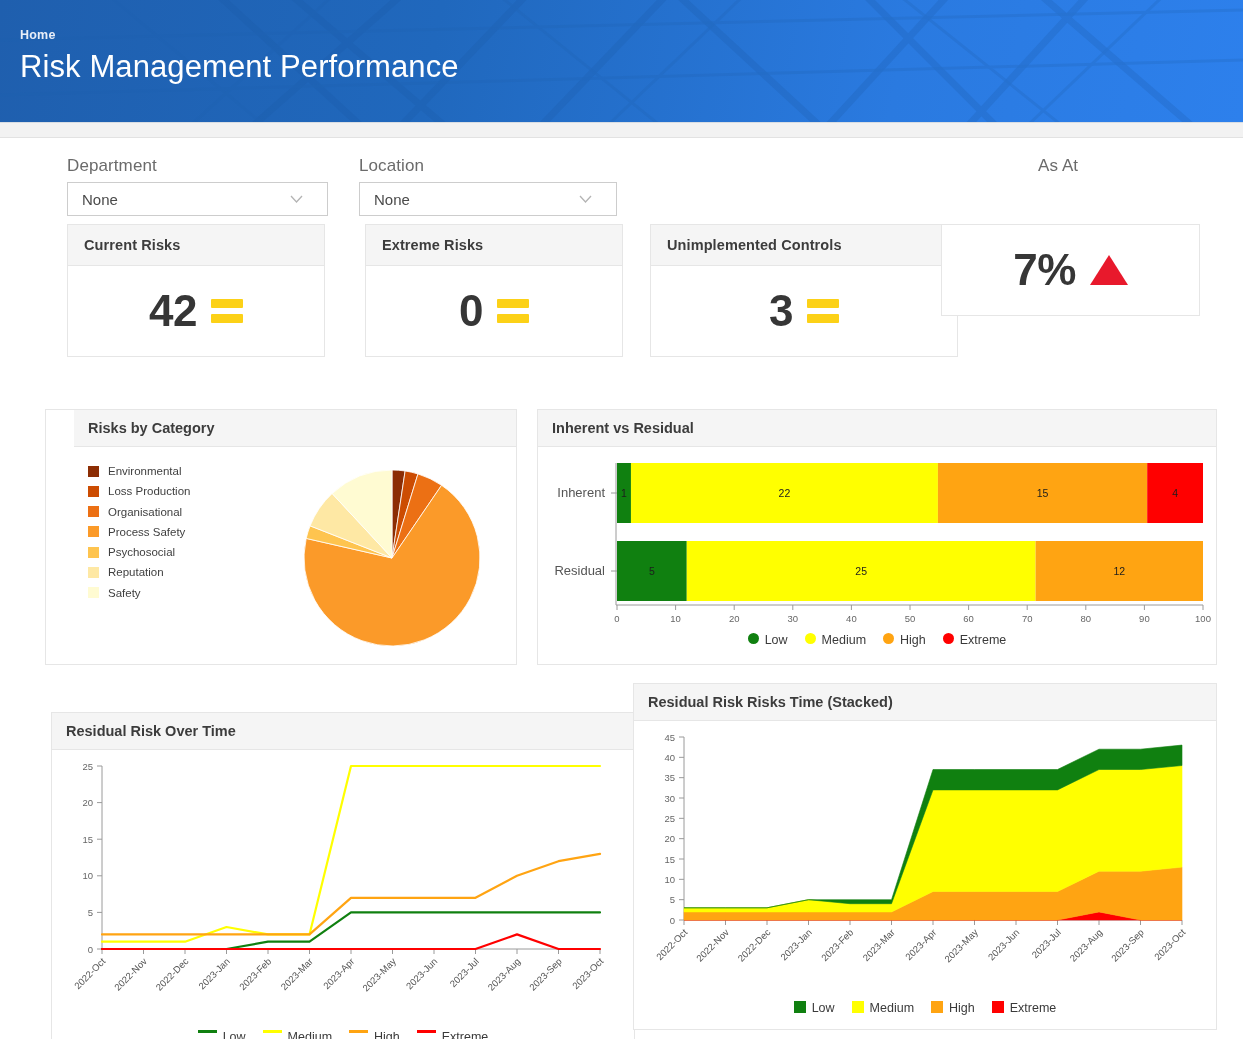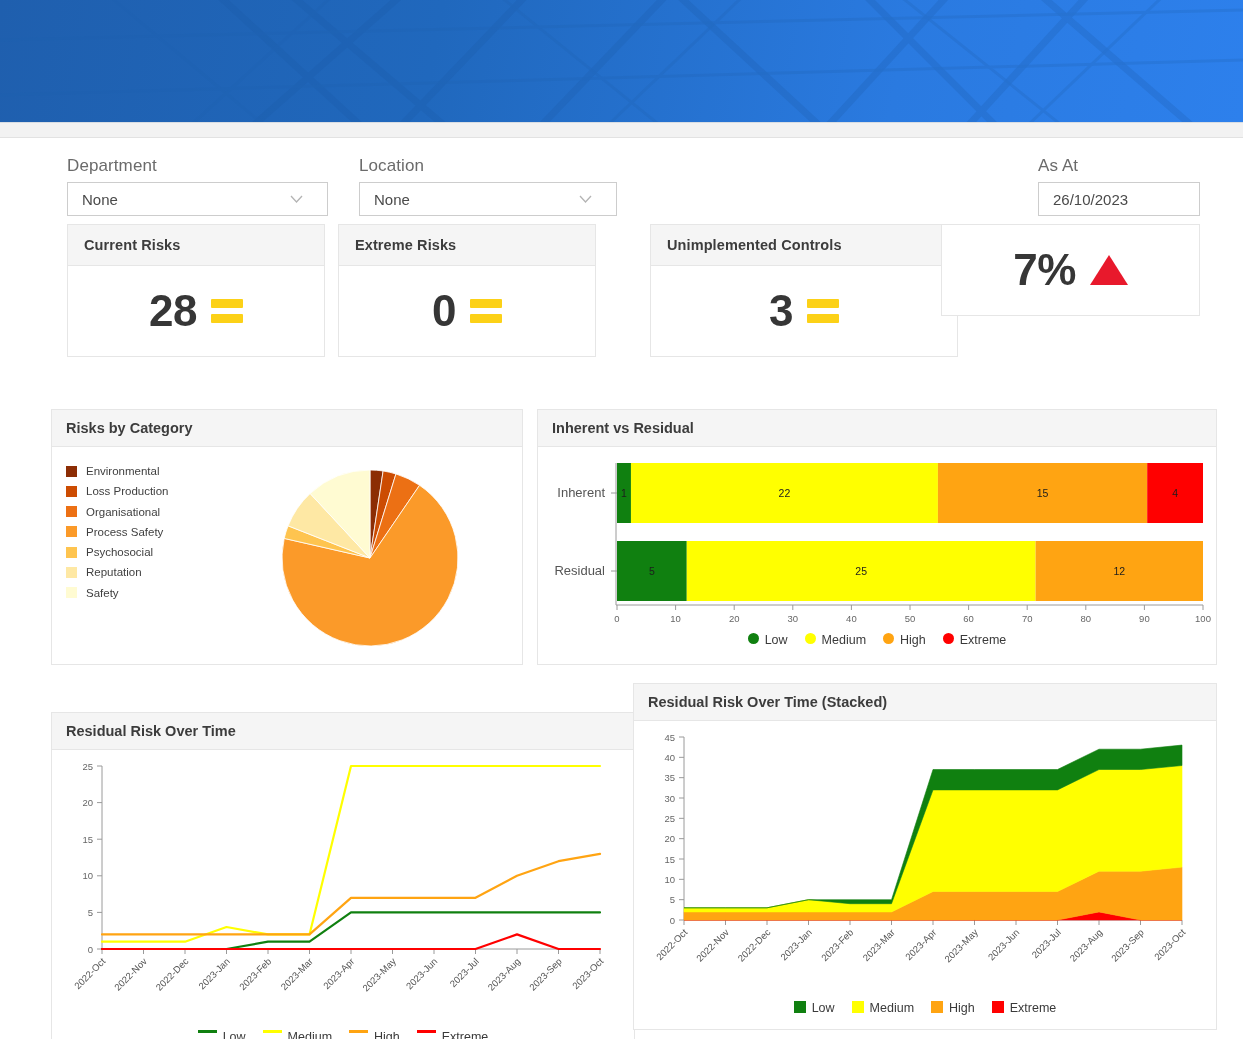--- a/index.html
+++ b/index.html
@@ -119,20 +119,24 @@
         <path d="M90 -20 L330 180"></path>
           <path d="M350 -20 L120 190"></path>
         <path d="M480 -20 L740 190"></path>
           <path d="M760 -20 L540 190"></path>
         <path d="M880 -20 L1130 180"></path>
           <path d="M1180 -20 L960 190"></path>
         <path d="M0 40 L1243 10"></path>
           <path d="M0 95 L1243 60"></path>
       </g>
     </svg>
+    <div class="header-inner">
+      <div class="breadcrumb">Home</div>
+      <div class="page-title">Risk Management Performance</div>
+    </div>
   </div>
   <div class="header-strip"></div>
 
   <div class="filters">
 
     <div class="filter" style="left:67px; width:261px;">
       <div class="filter-label">Department</div>
       <div class="select-box">
         <span>None</span>
         <span class="chev">
@@ -150,40 +154,37 @@
         <span class="chev">
           <svg width="13" height="8" viewBox="0 0 13 8">
               <path d="M1 1 L6.5 7 L12 1" stroke="#b4b4b4" stroke-width="1.3" fill="none"></path>
             </svg>
         </span>
       </div>
     </div>
 
     <div class="filter" style="left:1038px; width:162px;">
       <div class="filter-label">As At</div>
-      <div class="date-box">
-        <span>26/10/2023</span>
-      </div>
     </div>
   </div>
 
   <div class="kpi-row">
 
     <div class="kpi" style="left:67px; width:258px;">
       <div class="kpi-head">Current Risks</div>
       <div class="kpi-body">
-        <div class="kpi-value">28</div>
+        <div class="kpi-value">42</div>
         <div class="trend-flat">
             <span></span>
             <span></span>
           </div>
       </div>
     </div>
 
-    <div class="kpi" style="left:338px; width:258px;">
+    <div class="kpi" style="left:365px; width:258px;">
       <div class="kpi-head">Extreme Risks</div>
       <div class="kpi-body">
         <div class="kpi-value">0</div>
         <div class="trend-flat">
             <span></span>
             <span></span>
           </div>
       </div>
     </div>
 
@@ -199,21 +200,21 @@
     </div>
 
     <div class="kpi" style="left:941px; width:259px;">
       <div class="kpi-body">
         <div class="kpi-value">7%</div>
         <div class="trend-up"></div>
       </div>
     </div>
   </div>
 
-  <div class="panel" style="left:51px; top:409px; width:472px; height:256px;">
+  <div class="panel" style="left:45px; top:409px; width:472px; height:256px;padding-left:28px;">
     <div class="panel-head">Risks by Category</div>
     <div class="panel-body" style="height:218px;">
       <div class="pie-legend">
         <div class="pie-legend-row">
           <span class="swatch" style="background:#8c2d04"></span>
           <span class="pie-legend-label">Environmental</span>
         </div>
         <div class="pie-legend-row">
           <span class="swatch" style="background:#cc4c02"></span>
           <span class="pie-legend-label">Loss Production</span>
@@ -383,21 +384,21 @@
           </div>
           <div class="li">
             <span class="ln" style="background:#ff0000"></span>
             <span>Extreme</span>
           </div>
         </div>
     </div>
   </div>
 
   <div class="panel" style="left:633px; top:683px; width:584px; height:347px;">
-    <div class="panel-head">Residual Risk Over Time (Stacked)</div>
+    <div class="panel-head">Residual Risk Risks Time (Stacked)</div>
     <div class="panel-body" style="height:309px;">
       <svg id="area-svg" width="582" height="265" viewBox="0 0 582 265" style="position:absolute; left:0; top:4px;">
           <line x1="50" y1="12" x2="50" y2="195" stroke="#9a9a9a" stroke-width="1"></line>
           <line x1="50" y1="195" x2="548" y2="195" stroke="#9a9a9a" stroke-width="1"></line>
           <line x1="45" y1="195" x2="50" y2="195" stroke="#9a9a9a" stroke-width="1"></line>
           <text x="41" y="198.5" font-family="&quot;Liberation Sans&quot;, sans-serif" font-size="9.5" fill="#666" text-anchor="end">0</text>
           <line x1="45" y1="174.66666666666666" x2="50" y2="174.66666666666666" stroke="#9a9a9a" stroke-width="1"></line>
           <text x="41" y="178.16666666666666" font-family="&quot;Liberation Sans&quot;, sans-serif" font-size="9.5" fill="#666" text-anchor="end">5</text>
           <line x1="45" y1="154.33333333333334" x2="50" y2="154.33333333333334" stroke="#9a9a9a" stroke-width="1"></line>
           <text x="41" y="157.83333333333334" font-family="&quot;Liberation Sans&quot;, sans-serif" font-size="9.5" fill="#666" text-anchor="end">10</text>

